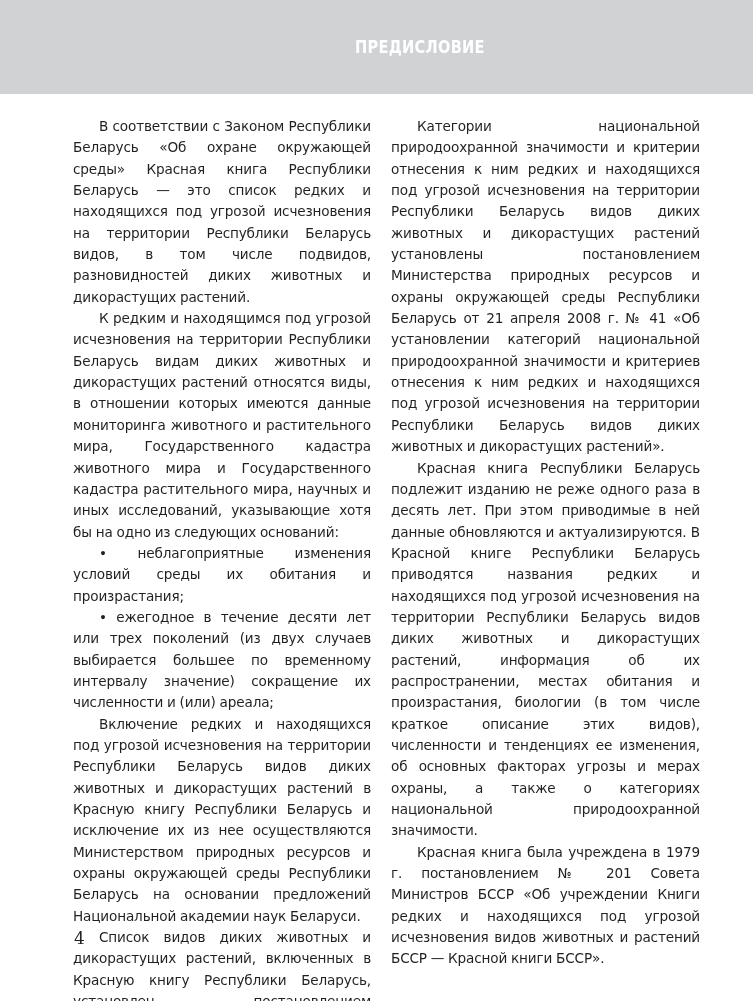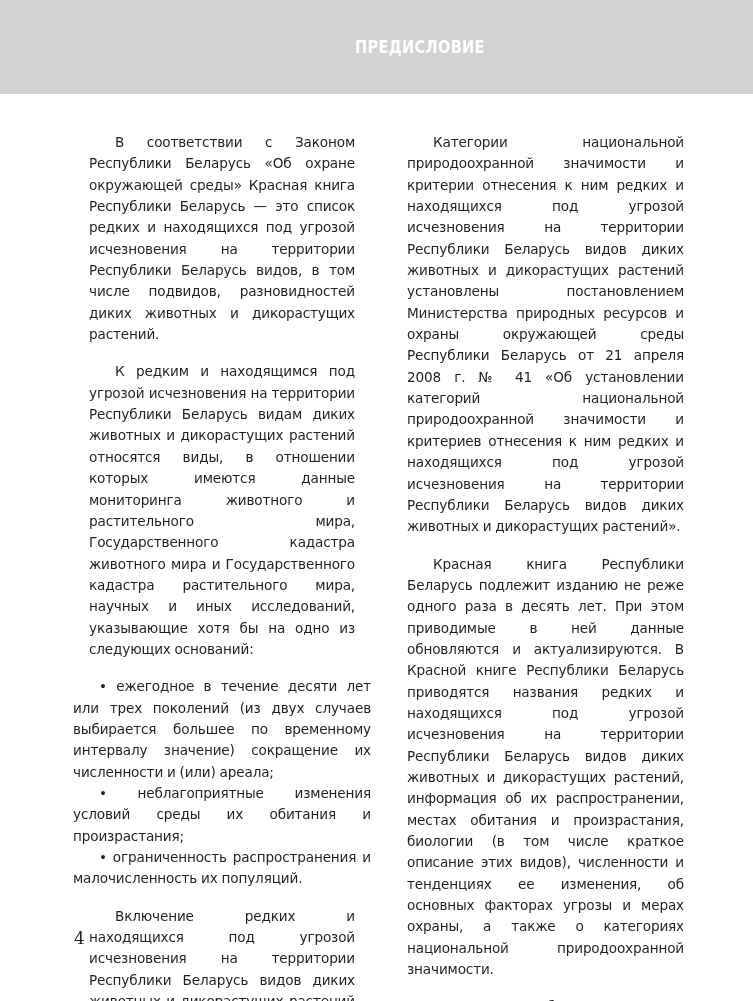--- a/index.html
+++ b/index.html
@@ -54,21 +54,21 @@
     }
     .col-left {
       left: 73px;
       width: 298px;
     }
     .col-right {
       left: 391px;
       width: 309px;
     }
     .para {
-      margin: 16px;
+      margin: 0;
       text-indent: 26px;
     }
     .bullet {
       margin: 0;
       text-indent: 26px;
     }
     .page-number {
       position: absolute;
       left: 74px;
       top: 928px;
@@ -81,23 +81,22 @@
 <body>
 
 <div class="header-band"></div>
 <div class="section-title-wrap">
   <span class="section-title" style="position:static;display:inline-block;transform:scaleX(0.86);transform-origin:right center;">ПРЕДИСЛОВИЕ</span>
 </div>
 
 <div class="column col-left">
   <p class="para">В соответствии с Законом Республики Беларусь «Об охране окружающей среды» Красная книга Республики Беларусь — это список редких и находящихся под угрозой исчезновения на территории Республики Беларусь видов, в том числе подвидов, разновидностей диких животных и дикорастущих растений.</p>
   <p class="para">К редким и находящимся под угрозой исчезновения на территории Республики Беларусь видам диких животных и дикорастущих растений относятся виды, в отношении которых имеются данные мониторинга животного и растительного мира, Государственного кадастра животного мира и Государственного кадастра растительного мира, научных и иных исследований, указывающие хотя бы на одно из следующих оснований:</p>
+  <p class="bullet">• неблагоприятные изменения условий среды их обитания и произрастания;</p>
   <p class="bullet">• ежегодное в течение десяти лет или трех поколений (из двух случаев выбирается большее по временному интервалу значение) сокращение их численности и (или) ареала;</p>
-  <p class="bullet">• неблагоприятные изменения условий среды их обитания и произрастания;</p>
-  <p class="bullet">• ограниченность распространения и малочисленность их популяций.</p>
   <p class="para">Включение редких и находящихся под угрозой исчезновения на территории Республики Беларусь видов диких животных и дикорастущих растений в Красную книгу Республики Беларусь и исключение их из нее осуществляются Министерством природных ресурсов и охраны окружающей среды Республики Беларусь на основании предложений Национальной академии наук Беларуси.</p>
   <p class="para">Список видов диких животных и дикорастущих растений, включенных в Красную книгу Республики Беларусь, установлен постановлением Министерства природных ресурсов и охраны окружающей среды Республики Беларусь от 14 марта 2025 г. № 10 «О редких и находящихся под угрозой исчезновения видах диких животных и дикорастущих растений, включаемых в Красную книгу Республики Беларусь».</p>
 
 </div>
 
 <div class="column col-right">
   <p class="para">Категории национальной природоохранной значимости и критерии отнесения к ним редких и находящихся под угрозой исчезновения на территории Республики Беларусь видов диких животных и дикорастущих растений установлены постановлением Министерства природных ресурсов и охраны окружающей среды Республики Беларусь от 21 апреля 2008 г. № 41 «Об установлении категорий национальной природоохранной значимости и критериев отнесения к ним редких и находящихся под угрозой исчезновения на территории Республики Беларусь видов диких животных и дикорастущих растений».</p>
   <p class="para">Красная книга Республики Беларусь подлежит изданию не реже одного раза в десять лет. При этом приводимые в ней данные обновляются и актуализируются. В Красной книге Республики Беларусь приводятся названия редких и находящихся под угрозой исчезновения на территории Республики Беларусь видов диких животных и дикорастущих растений, информация об их распространении, местах обитания и произрастания, биологии (в том числе краткое описание этих видов), численности и тенденциях ее изменения, об основных факторах угрозы и мерах охраны, а также о категориях национальной природоохранной значимости.</p>
   <p class="para">Красная книга была учреждена в 1979 г. постановлением № 201 Совета Министров БССР «Об учреждении Книги редких и находящихся под угрозой исчезновения видов животных и растений БССР — Красной книги БССР».</p>
 

